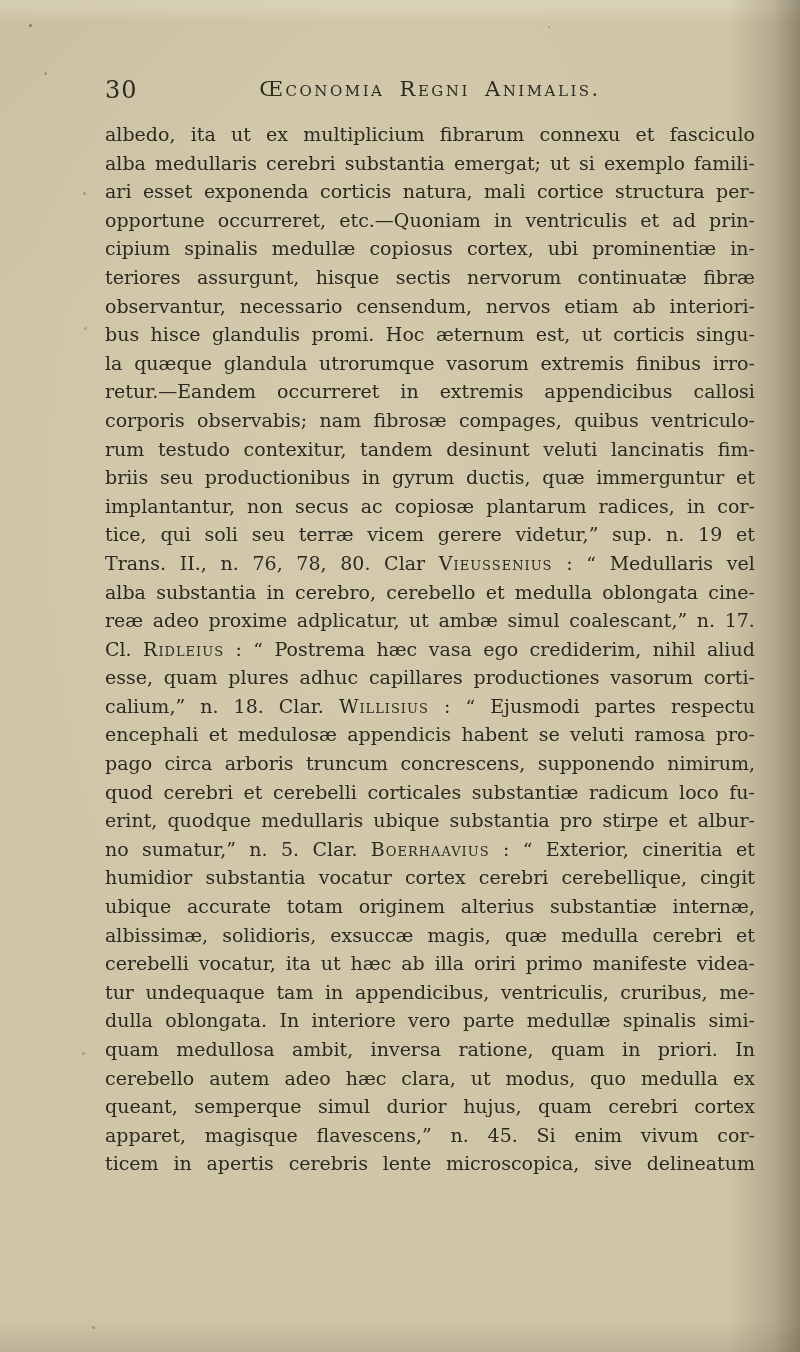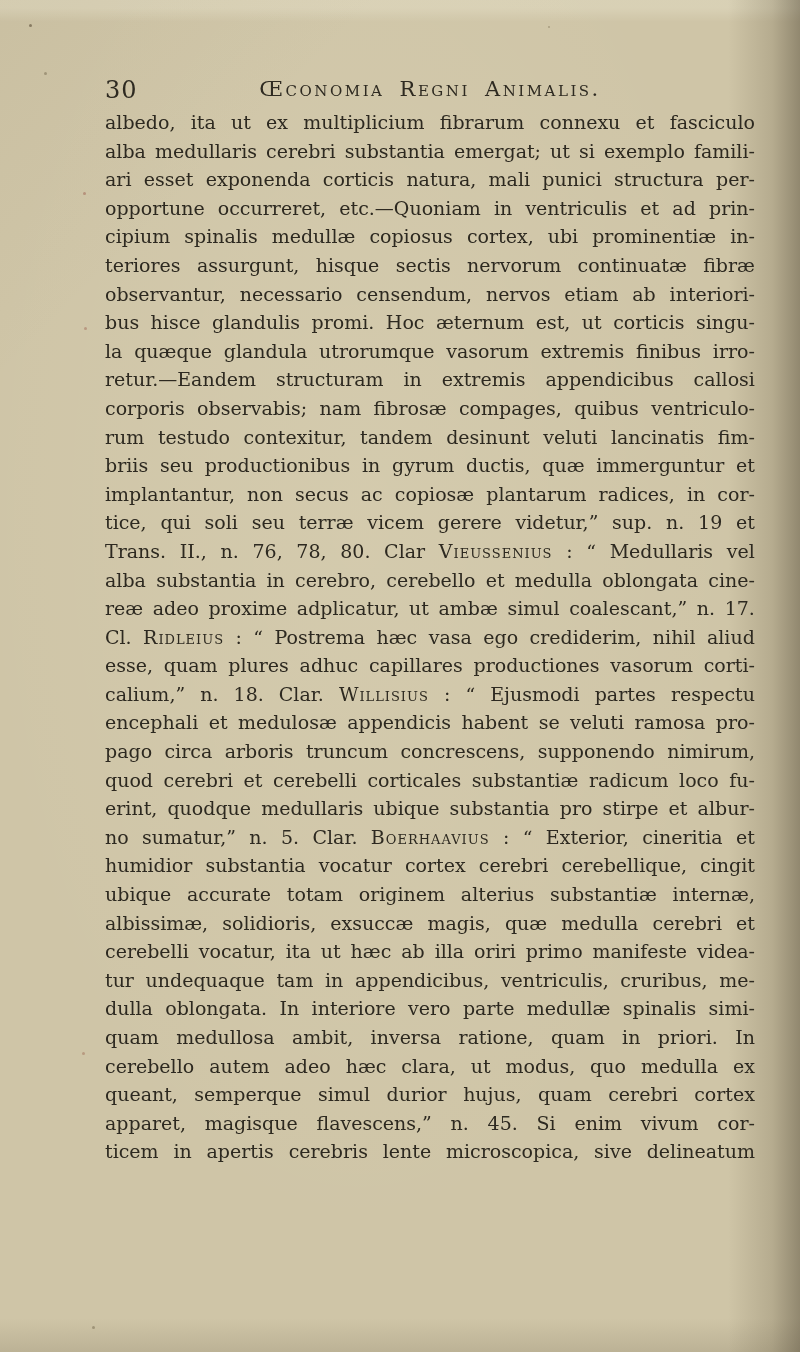--- a/index.html
+++ b/index.html
@@ -48,21 +48,21 @@
     font-variant: small-caps;
     font-variant-caps: small-caps;
     font-size: 21px;
     letter-spacing: 2.5px;
     word-spacing: 6px;
     color: #2e2a21;
   }
   .body-text {
     position: absolute;
     left: 105px;
-    top: 108px;
+    top: 120px;
     width: 650px;
     color: #2d2920;
     font-size: 19px;
   }
   .line {
     display: flex;
     flex-wrap: nowrap;
     justify-content: space-between;
     height: 28.6px;
     line-height: 28.6px;
@@ -121,21 +121,21 @@
         <span>exemplo</span>
         <span>famili-</span>
       </div>
       <div class="line">
         <span>ari</span>
         <span>esset</span>
         <span>exponenda</span>
         <span>corticis</span>
         <span>natura,</span>
         <span>mali</span>
-        <span>punici</span>
+        <span>cortice</span>
         <span>structura</span>
         <span>per-</span>
       </div>
       <div class="line">
         <span>opportune</span>
         <span>occurreret,</span>
         <span>etc.—Quoniam</span>
         <span>in</span>
         <span>ventriculis</span>
         <span>et</span>
@@ -187,21 +187,21 @@
         <span>quæque</span>
         <span>glandula</span>
         <span>utrorumque</span>
         <span>vasorum</span>
         <span>extremis</span>
         <span>finibus</span>
         <span>irro-</span>
       </div>
       <div class="line">
         <span>retur.—Eandem</span>
-        <span>structuram</span>
+        <span>occurreret</span>
         <span>in</span>
         <span>extremis</span>
         <span>appendicibus</span>
         <span>callosi</span>
       </div>
       <div class="line">
         <span>corporis</span>
         <span>observabis;</span>
         <span>nam</span>
         <span>fibrosæ</span>

